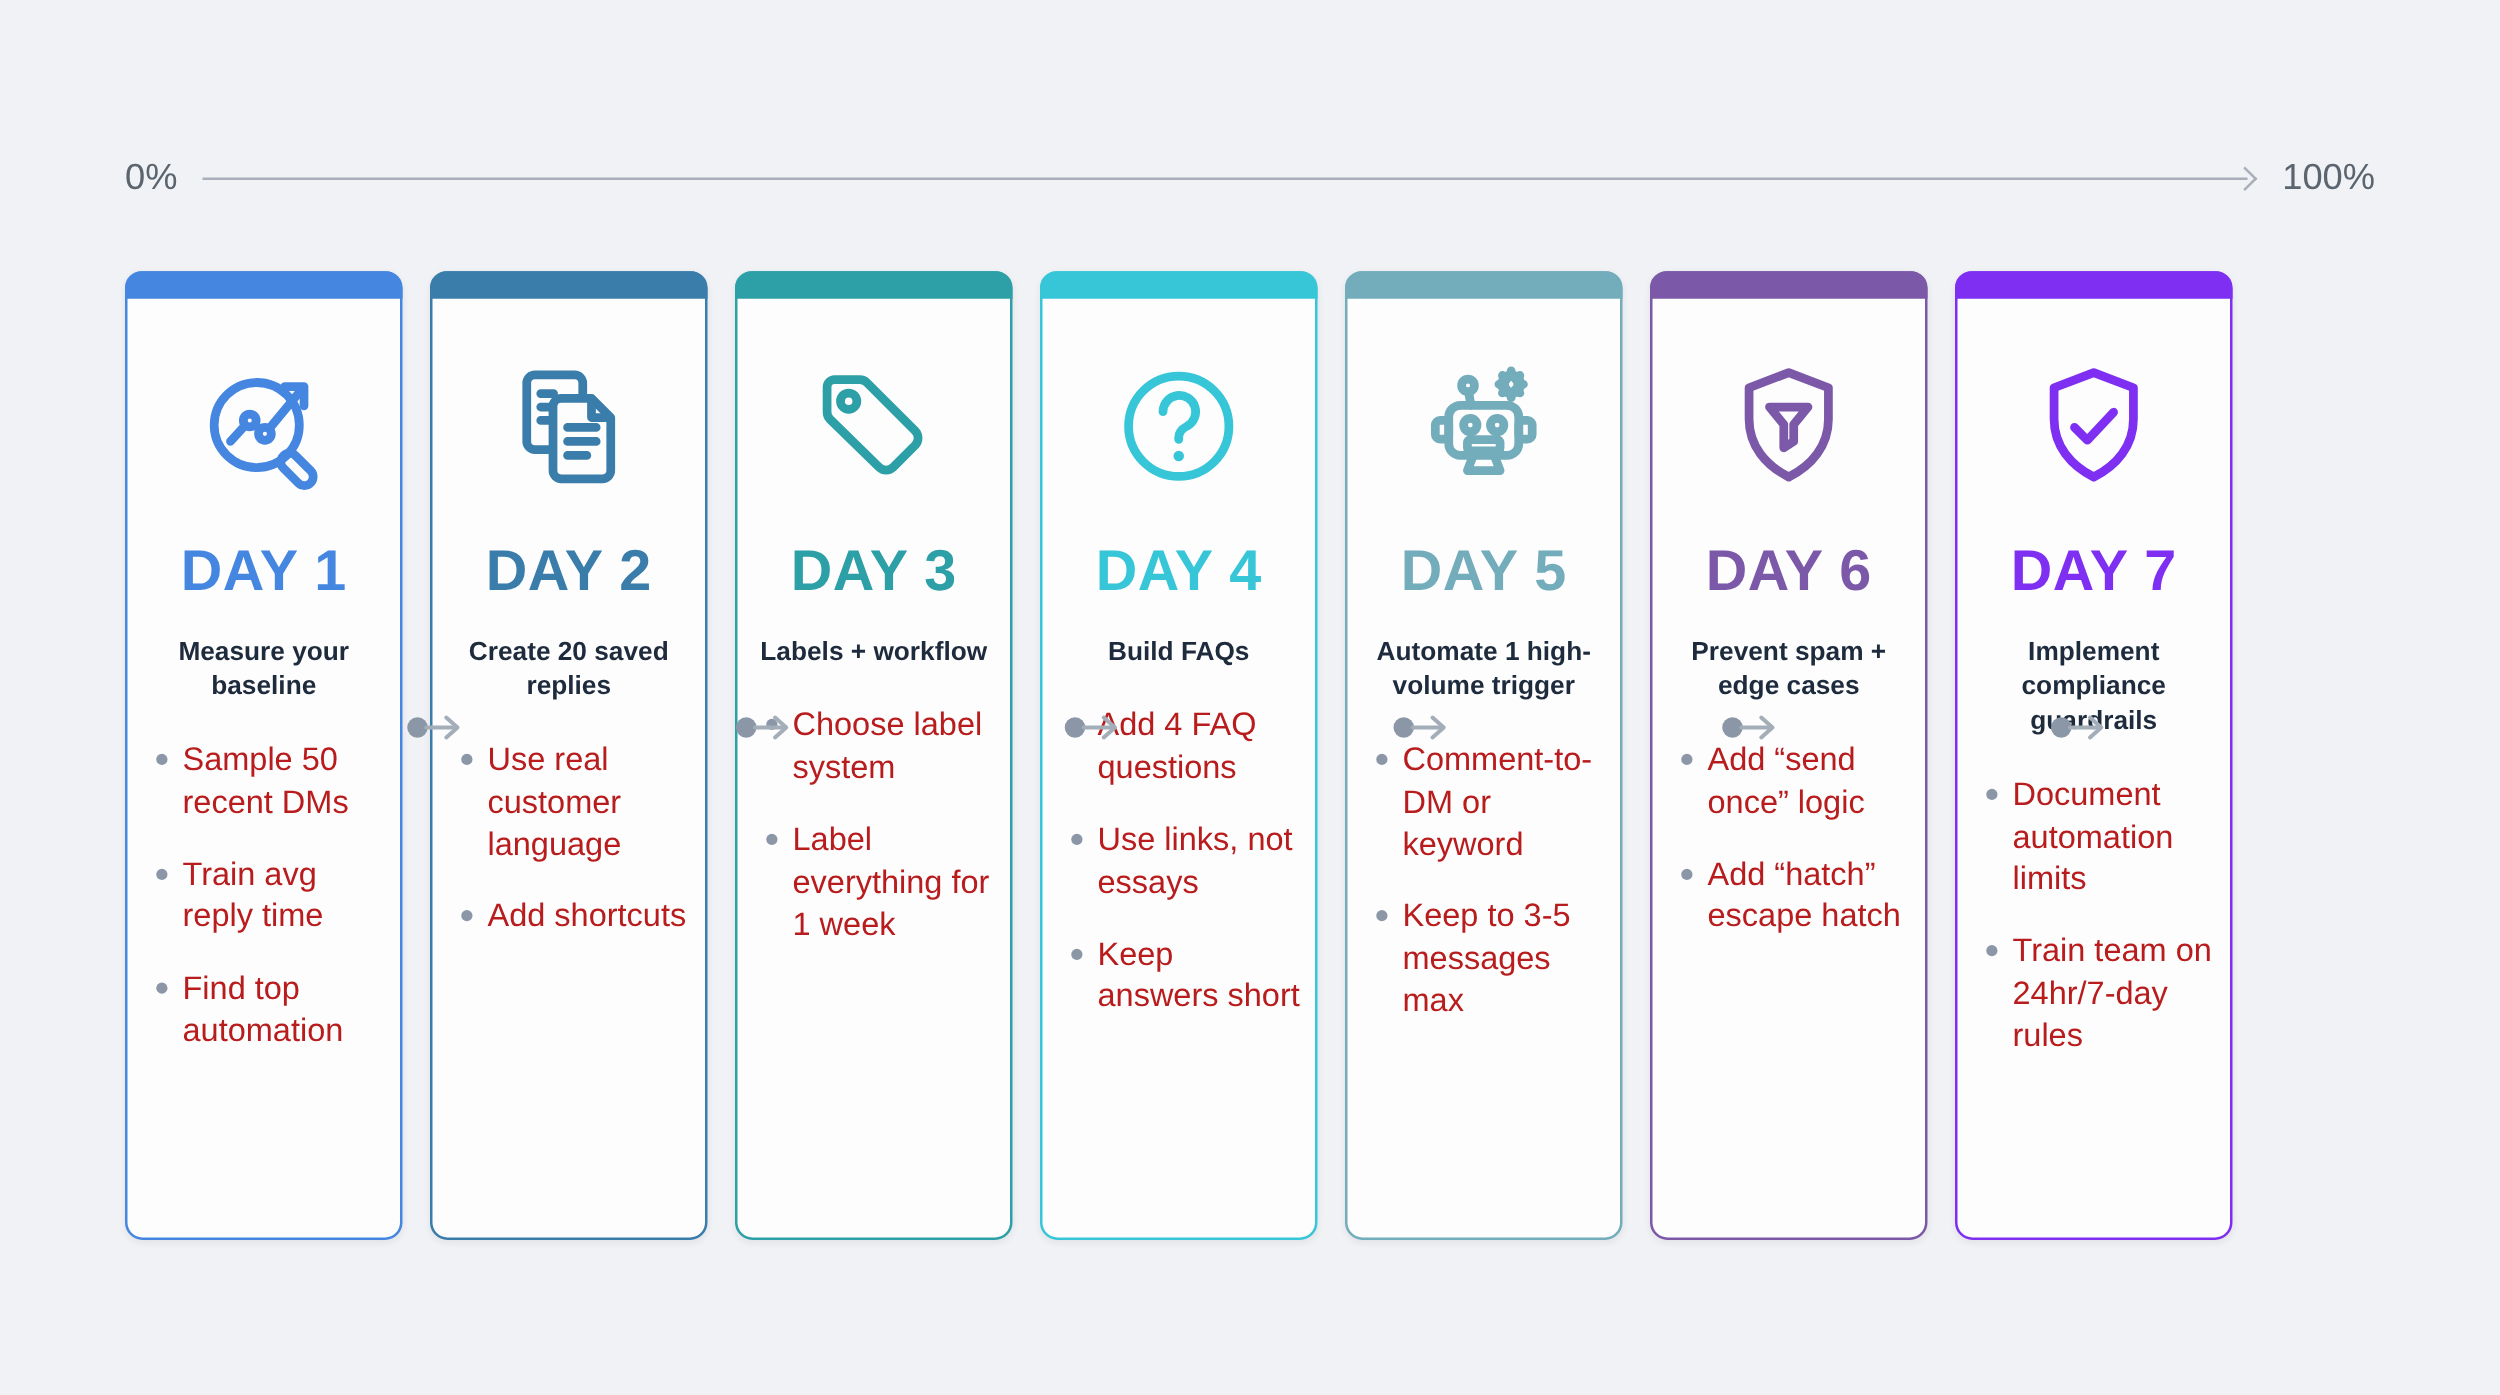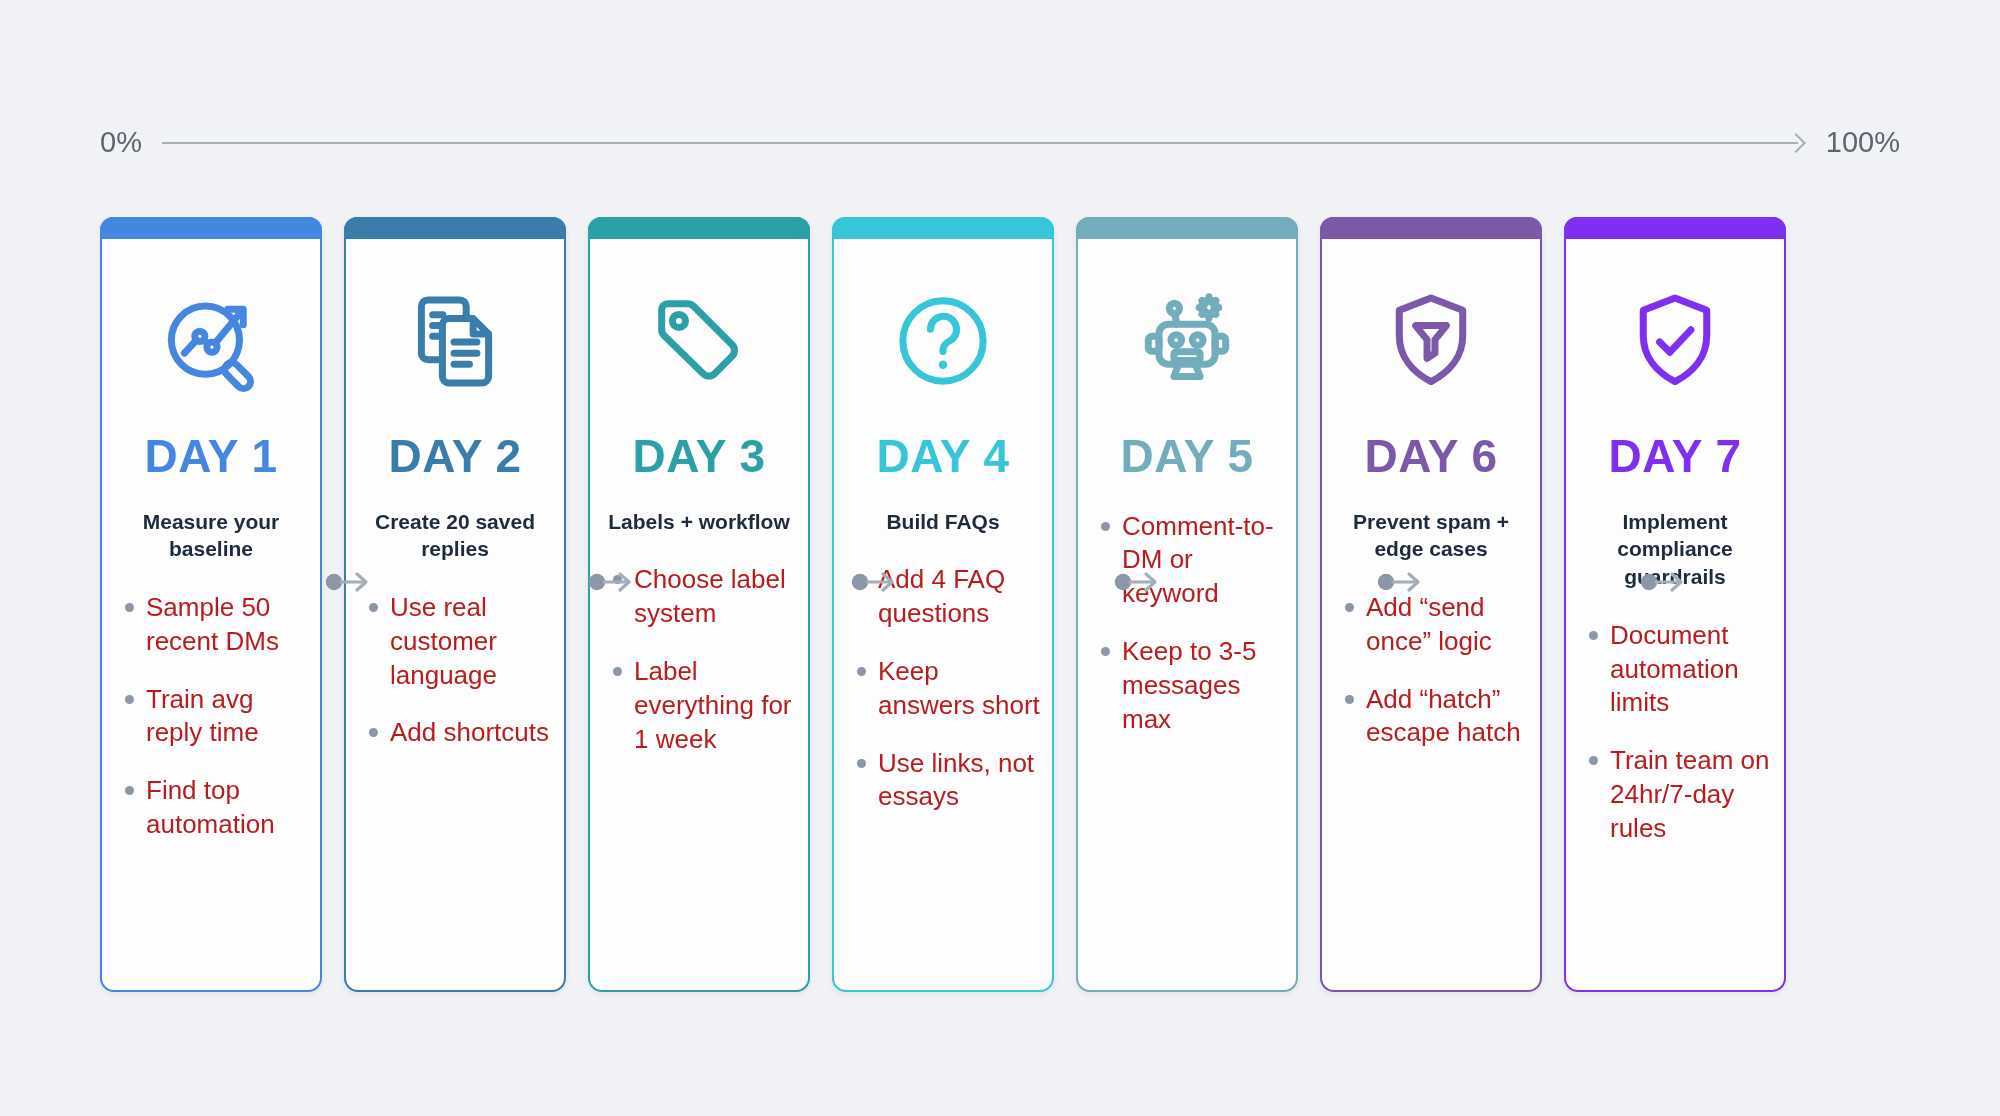--- a/index.html
+++ b/index.html
@@ -107,22 +107,22 @@
         <svg class="icon" viewBox="0 0 24 24" fill="none" stroke="currentColor" stroke-width="1.5" stroke-linecap="round" stroke-linejoin="round">
           <circle cx="12" cy="12" r="8.6"></circle>
           <path d="M9.3 9.5 a2.8 2.8 0 1 1 4.1 2.5 c-.85.45-1.4 1-1.4 1.9 v.35"></path>
           <circle cx="12" cy="17.1" r="0.9" fill="currentColor" stroke="none"></circle>
         </svg>
       </div>
       <h2 class="day">DAY 4</h2>
       <h3 class="title">Build FAQs</h3>
       <ul class="bullets">
         <li>Add 4 FAQ questions</li>
+        <li>Use links, not essays</li>
         <li>Keep answers short</li>
-        <li>Use links, not essays</li>
       </ul>
     </section>
 
     <section class="card" style="--accent: #73acba;">
       <div class="topbar"></div>
       <div class="icon-wrap">
         <svg class="icon" viewBox="0 0 24 24" fill="none" stroke="currentColor" stroke-width="1.5" stroke-linecap="round" stroke-linejoin="round">
           <rect x="6" y="8.4" width="12" height="8.6" rx="2"></rect>
           <circle cx="9.7" cy="11.8" r="1.15"></circle>
           <circle cx="14.3" cy="11.8" r="1.15"></circle>
@@ -130,20 +130,21 @@
           <path d="M10.2 17 L9.2 19.6 h5.6 L13.8 17"></path>
           <path d="M9.8 8.4 L9.4 6.1"></path>
           <circle cx="9.3" cy="5" r="1.1"></circle>
           <circle cx="16.7" cy="4.8" r="1.6"></circle>
           <path d="M16.7 2.5v1 M16.7 6.1v1 M14.6 4.8h1 M17.8 4.8h1 M15.2 3.3l.7.7 M17.5 5.6l.7.7 M18.2 3.3l-.7.7 M15.9 5.6l-.7.7"></path>
           <rect x="3.7" y="11" width="2.3" height="3.2" rx="0.8"></rect>
           <rect x="18" y="11" width="2.3" height="3.2" rx="0.8"></rect>
         </svg>
       </div>
       <h2 class="day">DAY 5</h2>
+      <h3 class="title">Automate 1 high-volume trigger</h3>
       <ul class="bullets">
         <li>Comment-to-DM or keyword</li>
         <li>Keep to 3-5 messages max</li>
       </ul>
     </section>
 
     <section class="card" style="--accent: #7b58a8;">
       <div class="topbar"></div>
       <div class="icon-wrap">
         <svg class="icon" viewBox="0 0 24 24" fill="none" stroke="currentColor" stroke-width="1.5" stroke-linecap="round" stroke-linejoin="round">

